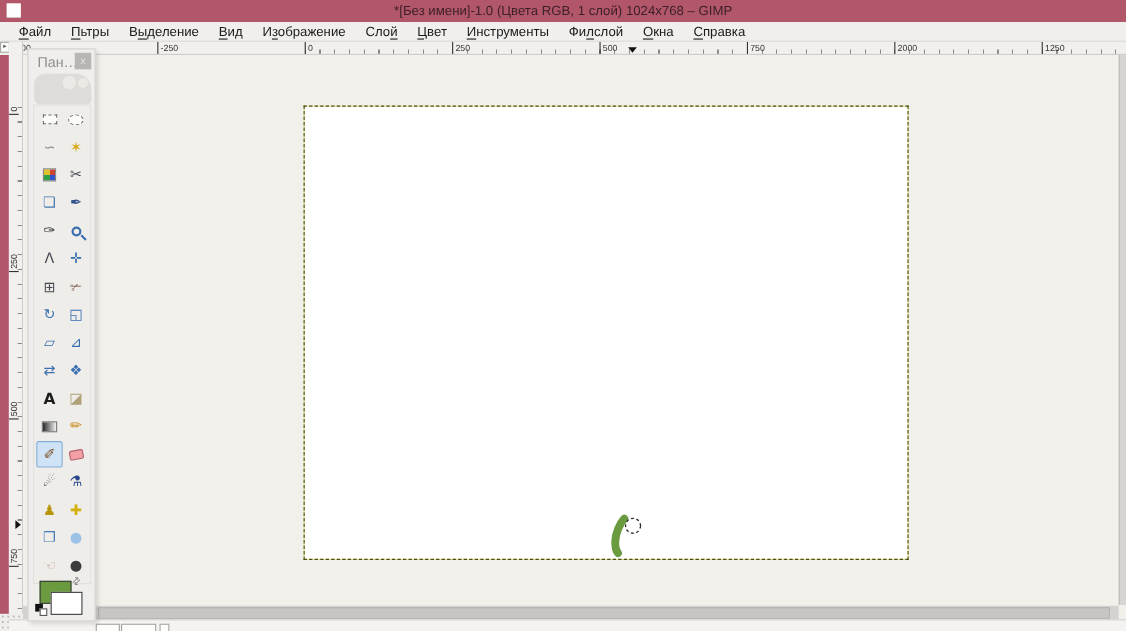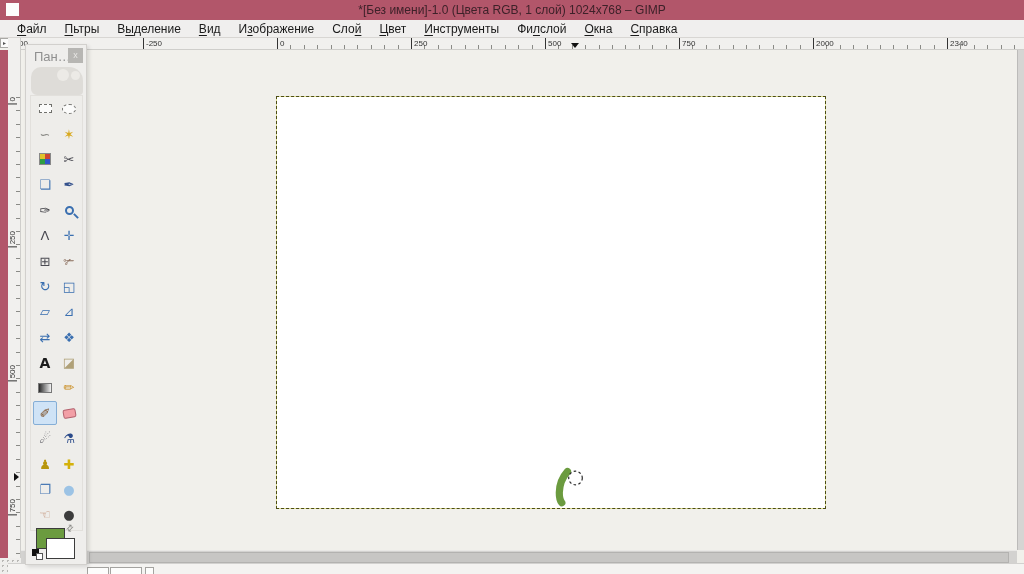--- a/index.html
+++ b/index.html
@@ -124,21 +124,21 @@
 
 <div class="abs" id="ruler-corner-btn">▸</div>
 <div class="abs" id="h-ruler">
     <div class="h-lab" style="left: -12px;">-500</div>
     <div class="h-lab" style="left: 122px;">-250</div>
     <div class="h-lab" style="left: 256px;">0</div>
     <div class="h-lab" style="left: 390px;">250</div>
     <div class="h-lab" style="left: 524px;">500</div>
     <div class="h-lab" style="left: 658px;">750</div>
     <div class="h-lab" style="left: 792px;">2000</div>
-    <div class="h-lab" style="left: 926px;">2340</div>
+    <div class="h-lab" style="left: 926px;">1250</div>
     <div id="h-marker" style="left: 550px;"></div>
   </div>
 <div class="abs" id="v-ruler">
     <div class="v-lab" style="top: 59px;">0</div>
     <div class="v-lab" style="top: 193px;">250</div>
     <div class="v-lab" style="top: 327px;">500</div>
     <div class="v-lab" style="top: 461px;">750</div>
     <div id="v-marker" style="top: 435px;"></div>
   </div>
 

